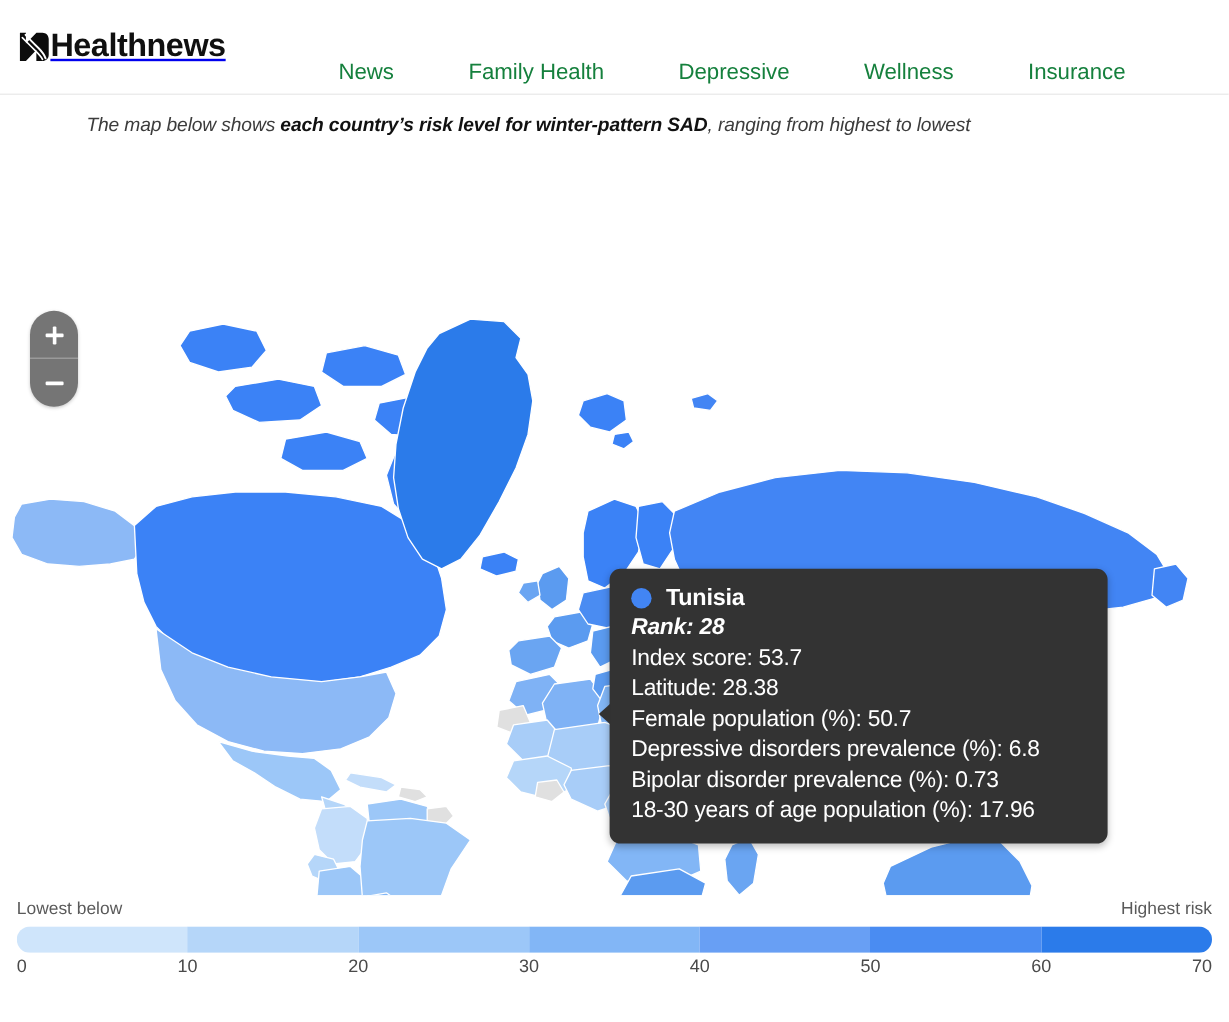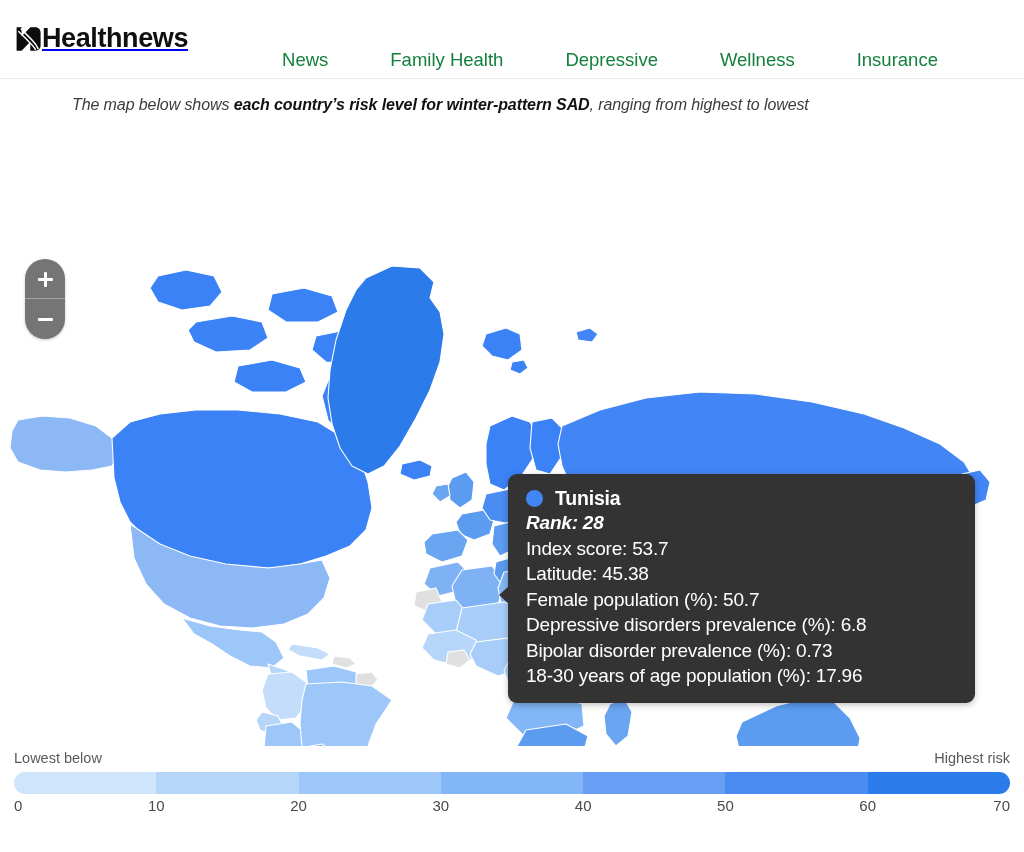--- a/index.html
+++ b/index.html
@@ -84,21 +84,21 @@
   }
   .zoom-btn.in { border-bottom: 1px solid #a3a3a3; height: 40px; }
   .glyph-h, .glyph-v { position: absolute; background: #fff; border-radius: 1px; }
   .glyph-h { width: 15px; height: 3px; }
   .glyph-v { width: 3px; height: 15px; }
 
   
   .tooltip {
     position: absolute;
     left: 508px; top: 348px;
-    width: 467px;
+    width: 415px;
     background: #333333;
     border-radius: 9px;
     padding: 13px 16px 14px 18px;
     color: #ffffff;
     z-index: 30;
     box-shadow: 0 2px 6px rgba(0,0,0,0.25);
   }
   .tooltip::before {
     content: "";
     position: absolute;
@@ -319,21 +319,21 @@
   </div>
 
   <div class="tooltip">
     <div class="tt-head">
       <span class="tt-dot"></span>
       <span class="tt-country">Tunisia</span>
     </div>
     <div class="tt-rows">
       <div class="tt-row bold">Rank: 28</div>
       <div class="tt-row">Index score: 53.7</div>
-      <div class="tt-row">Latitude: 45.38</div>
+      <div class="tt-row">Latitude: 28.38</div>
       <div class="tt-row">Female population (%): 50.7</div>
       <div class="tt-row">Depressive disorders prevalence (%): 6.8</div>
       <div class="tt-row">Bipolar disorder prevalence (%): 0.73</div>
       <div class="tt-row">18-30 years of age population (%): 17.96</div>
     </div>
   </div>
 </div>
 
 <div class="legend">
   <div class="legend-ends">

